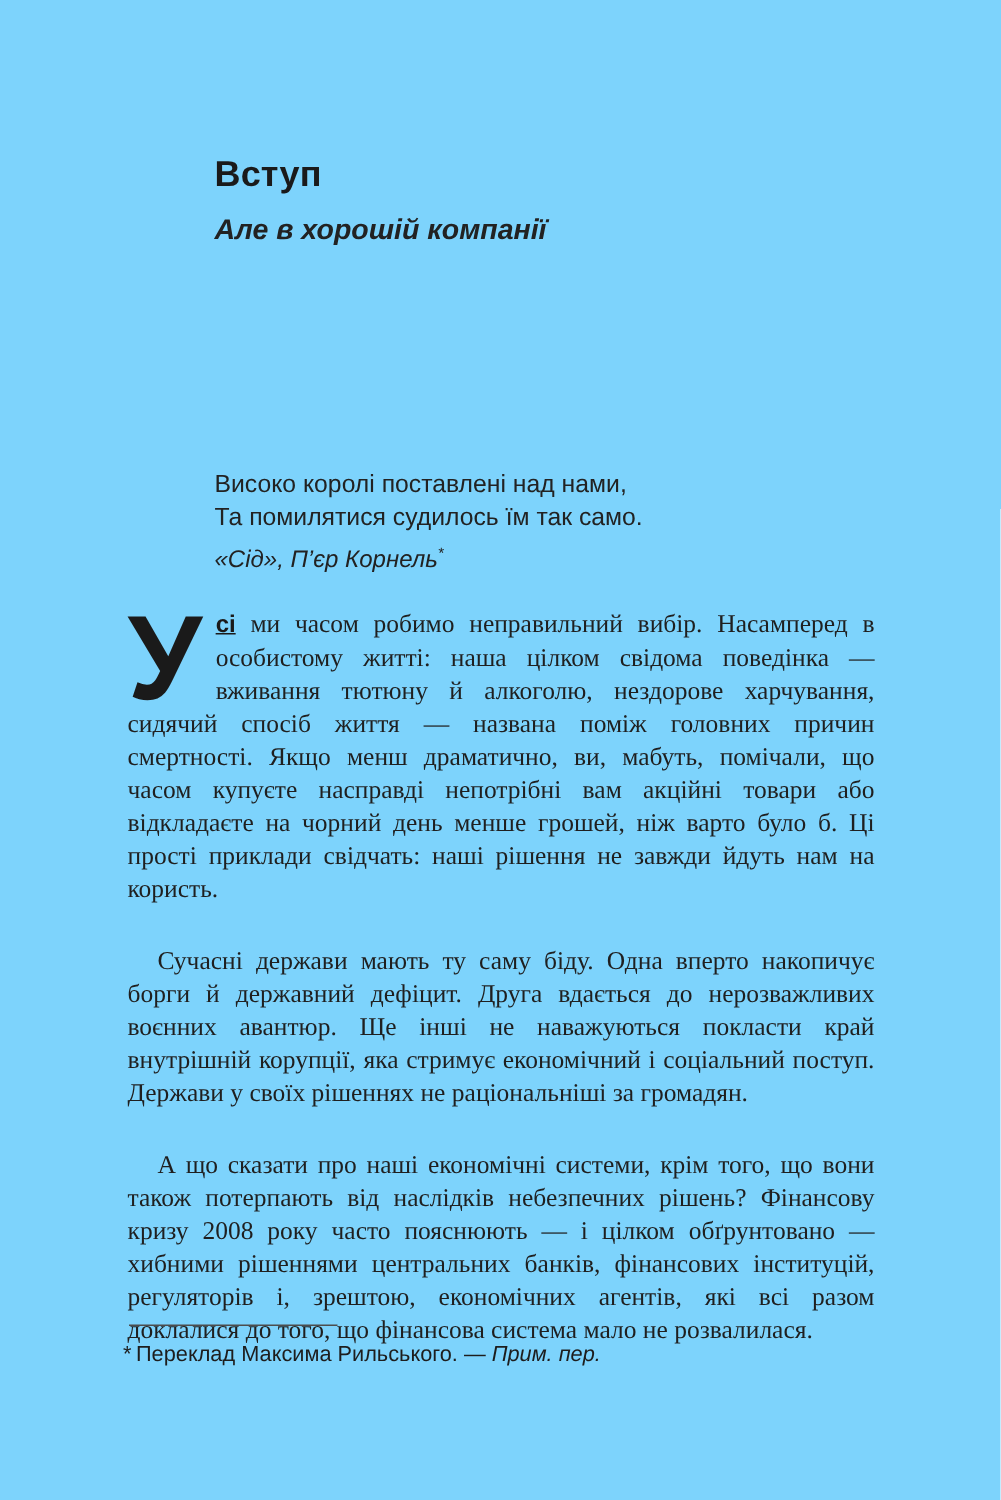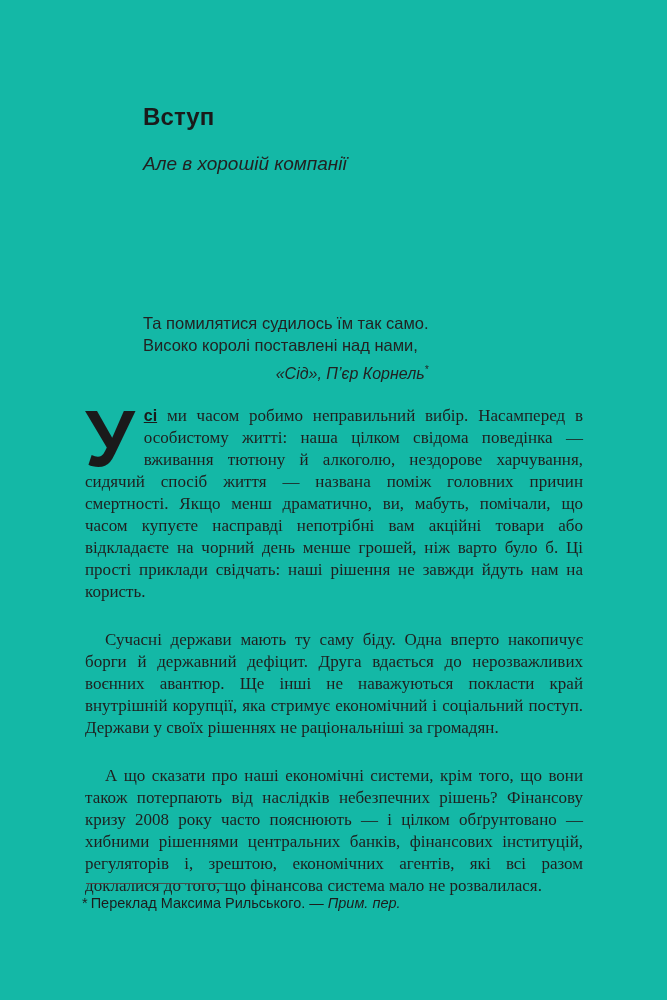--- a/index.html
+++ b/index.html
@@ -4,21 +4,21 @@
 <style>
   html, body {
     margin: 0;
     padding: 0;
     background: #ffffff;
   }
   .page {
     position: relative;
     width: 667px;
     height: 1000px;
-    background: #14b8a6;
+    background: #7dd3fc;
     overflow: hidden;
     color: #1c1c1c;
   }
 
   
   .heading-block {
     position: absolute;
     left: 143px;
     top: 102px;
     width: 440px;
@@ -26,42 +26,42 @@
   }
   .chapter-label,
   .chapter-title {
     font-size: 24px;
     line-height: 30px;
     font-weight: bold;
     color: #1a1a1a;
     letter-spacing: 0.1px;
   }
   .chapter-subtitle {
-    margin-top: 20px;
+    margin-top: 10px;
     font-size: 19px;
     line-height: 24px;
     font-style: italic;
-    font-weight: normal;
+    font-weight: bold;
     color: #222222;
   }
 
   
   .epigraph {
     position: absolute;
     left: 143px;
     top: 312px;
     display: inline-block;
     font-family: "Liberation Sans", sans-serif;
     font-size: 16.5px;
     line-height: 22px;
     color: #222222;
   }
   .epigraph-attribution {
     margin-top: 7px;
-    text-align: right;
+    text-align: left;
     font-style: italic;
     font-size: 16px;
     color: #222222;
   }
   .epigraph-attribution sup {
     font-size: 10px;
     line-height: 0;
   }
 
   
@@ -135,22 +135,22 @@
 <body>
 
 <div class="page">
 
   <div class="heading-block">
     <div class="chapter-label">Вступ</div>
     <div class="chapter-subtitle">Але в хорошій компанії</div>
   </div>
 
   <div class="epigraph">
+    <div class="epigraph-line">Високо королі поставлені над нами,</div>
     <div class="epigraph-line">Та помилятися судилось їм так само.</div>
-    <div class="epigraph-line">Високо королі поставлені над нами,</div>
     <div class="epigraph-attribution"><span>«Сід», П’єр Корнель</span><sup>*</sup></div>
   </div>
 
   <div class="body-text">
     <p class="para first"><span class="dropcap">У</span><span class="lead-bold">сі</span><span> ми часом робимо неправильний вибір. Насамперед в особистому житті: наша цілком свідома поведінка — вживання тютюну й алкоголю, нездорове харчування, сидячий спосіб життя — названа поміж головних причин смертності. Якщо менш драматично, ви, мабуть, помічали, що часом купуєте насправді непотрібні вам акційні товари або відкладаєте на чорний день менше грошей, ніж варто було б. Ці прості приклади свідчать: наші рішення не завжди йдуть нам на користь.</span></p>
     <p class="para indent"><span>Сучасні держави мають ту саму біду. Одна вперто накопичує борги й державний дефіцит. Друга вдається до нерозважливих воєнних авантюр. Ще інші не наважуються покласти край внутрішній корупції, яка стримує економічний і соціальний поступ. Держави у своїх рішеннях не раціональніші за громадян.</span></p>
     <p class="para indent"><span>А що сказати про наші економічні системи, крім того, що вони також потерпають від наслідків небезпечних рішень? Фінансову кризу 2008 року часто пояснюють — і цілком обґрунтовано — хибними рішеннями центральних банків, фінансових інституцій, регуляторів і, зрештою, економічних агентів, які всі разом доклалися до того, що фінансова система мало не розвалилася.</span></p>
   </div>
 
   <div class="footnote-rule"></div>

